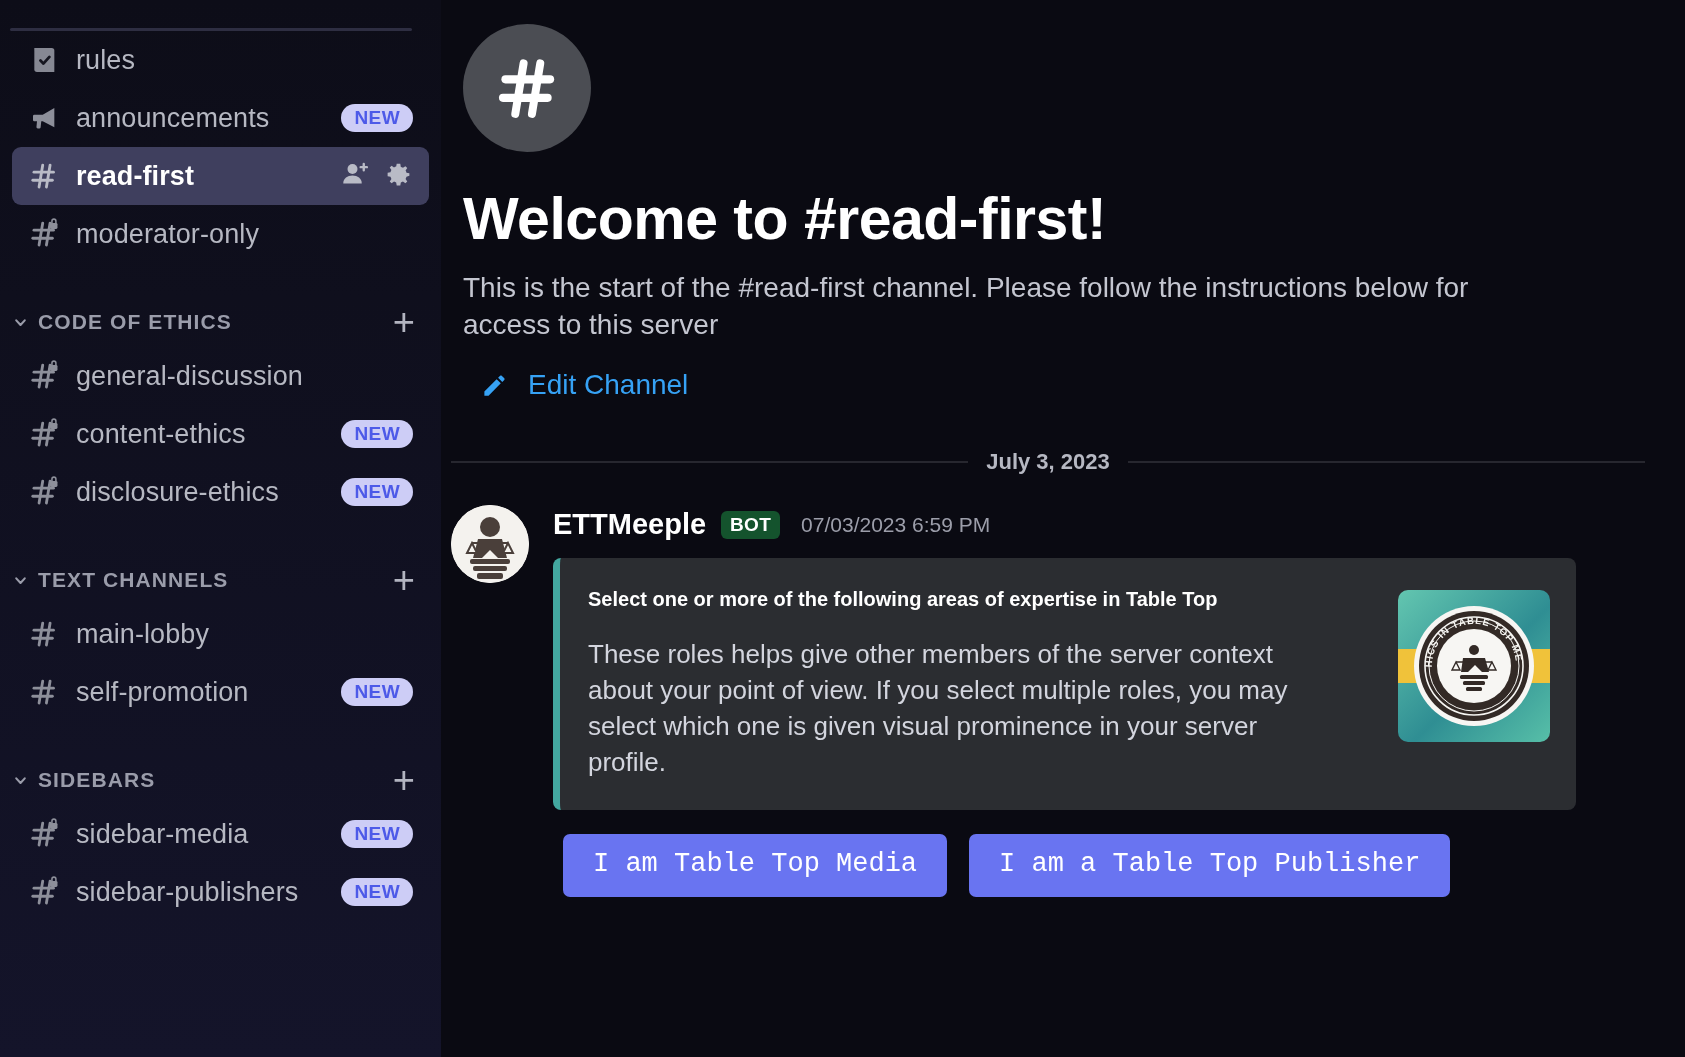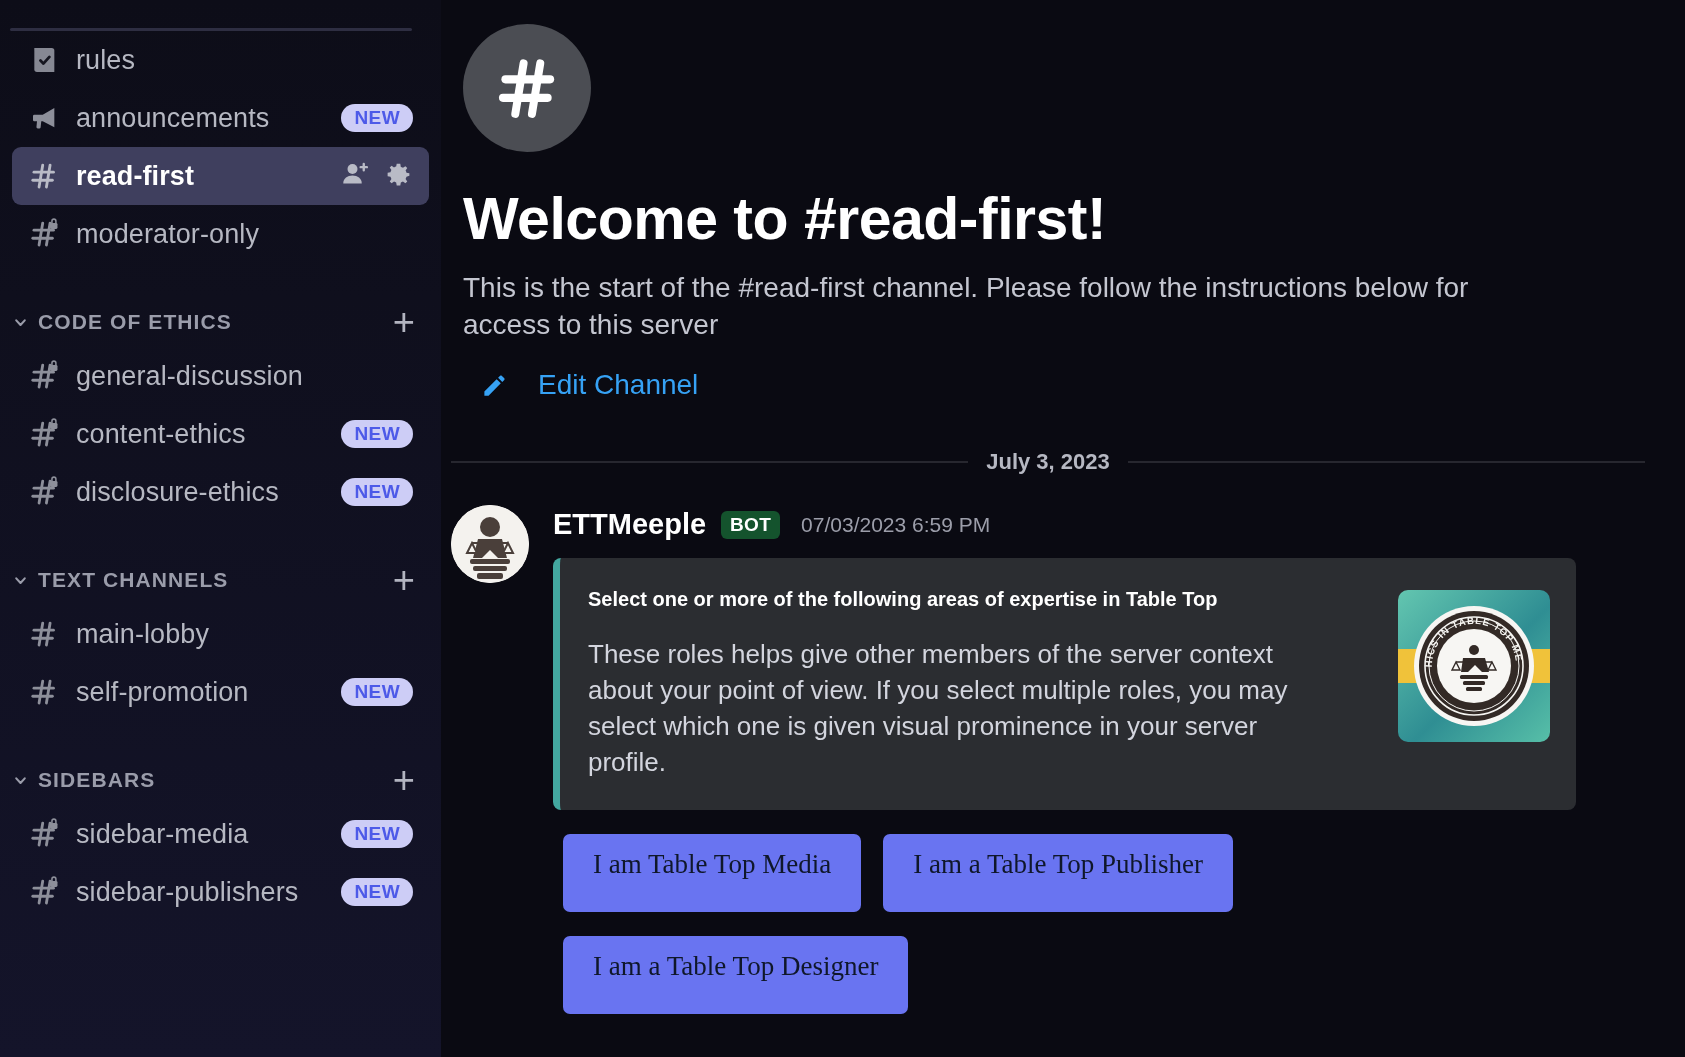--- a/index.html
+++ b/index.html
@@ -71,21 +71,21 @@
   .hash-circle svg { display:block; }
   #welcome-title {
     font-size: 59px; font-weight: 800; color: #ffffff;
     margin: 33px 0 0 10px; letter-spacing: -.5px;
   }
   #welcome-sub {
     font-size: 28px; color: #c4c6d0; line-height: 1.33;
     margin: 16px 0 0 10px; max-width: 1080px;
   }
   #edit-channel {
-    display: inline-flex; align-items: center; gap: 30px;
+    display: inline-flex; align-items: center; gap: 20px;
     color: #36a2f5; font-size: 28px; margin: 26px 0 0 28px; justify-content: space-between;
   }
   #edit-channel svg { display:block; }
 
   .date-divider {
     display: flex; align-items: center; gap: 18px;
     margin: 46px 40px 0 10px;
   }
   .date-divider .ln { flex: 1 1 auto; height: 2px; background: #27272f; }
   .date-divider .dt { font-size: 22px; font-weight: 700; color: #b6b8c2; }
@@ -120,24 +120,24 @@
     max-width: 700px;
   }
   .embed-thumb {
     flex: 0 0 152px; width: 152px; height: 152px; border-radius: 10px;
     overflow: hidden; margin-top: 4px;
   }
   .embed-thumb svg { display:block; }
 
   .btn-row { display: flex; gap: 22px; margin: 24px 0 0 10px; }
   .action-btn {
-    background: #6974f1; color: #0f172a; border: none;
-    font-family: Liberation Serif, serif;
+    background: #6974f1; color: #ffffff; border: none;
+    font-family: Liberation Mono, monospace;
     font-size: 27px; border-radius: 7px;
-    padding: 15px 30px 32px; cursor: pointer; white-space: nowrap;
+    padding: 15px 30px 18px; cursor: pointer; white-space: nowrap;
   }
 </style>
 </head>
 <body>
 
 <div id="app">
 
   <div id="sidebar">
     <div id="sidebar-divider"></div>
     <div id="top-channel-list">
@@ -418,22 +418,19 @@
               </text>
             </svg>
           </div>
         </div>
 
         <div id="button-rows">
             <div class="btn-row">
               <button class="action-btn">I am Table Top Media</button>
               <button class="action-btn">I am a Table Top Publisher</button>
             </div>
-            <div class="btn-row">
-              <button class="action-btn">I am a Table Top Designer</button>
-            </div>
           </div>
 
       </div>
     </div>
 
   </div>
 </div>
 
 </body></html>

